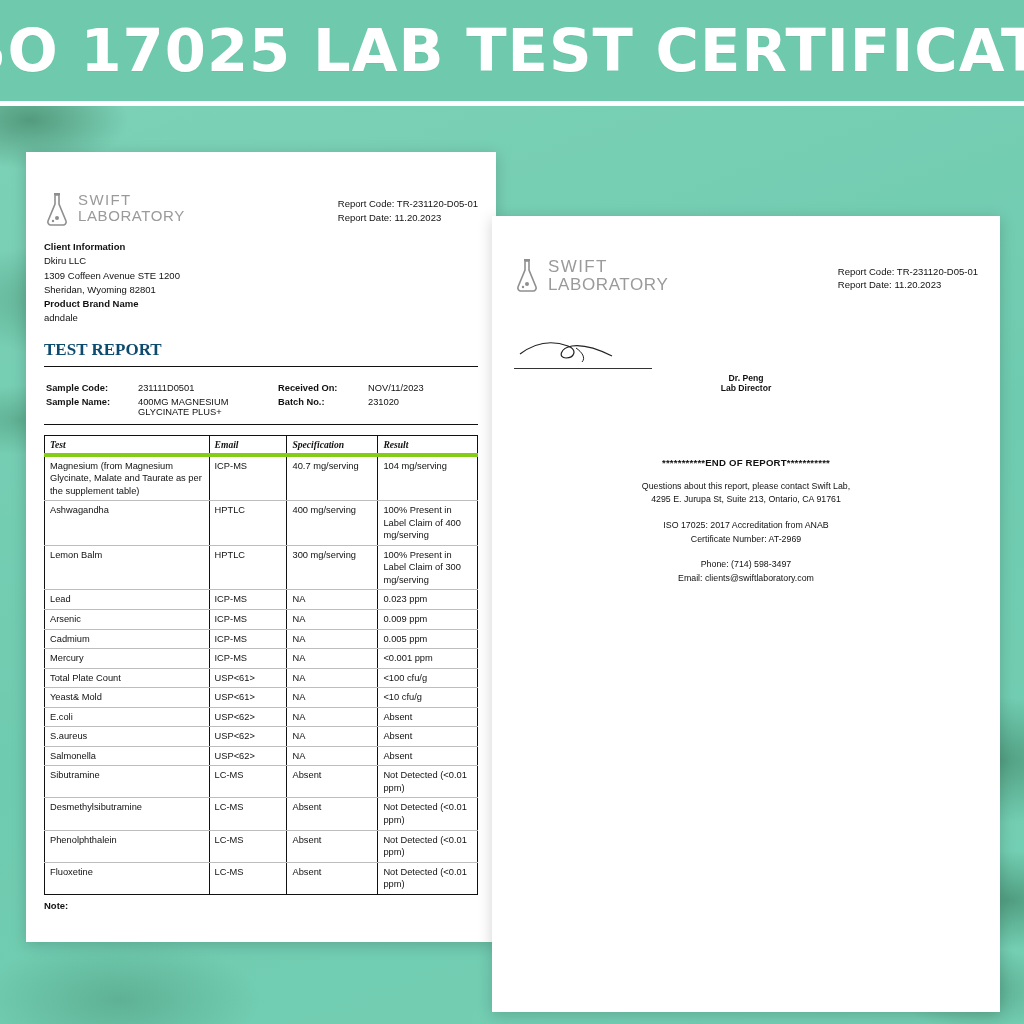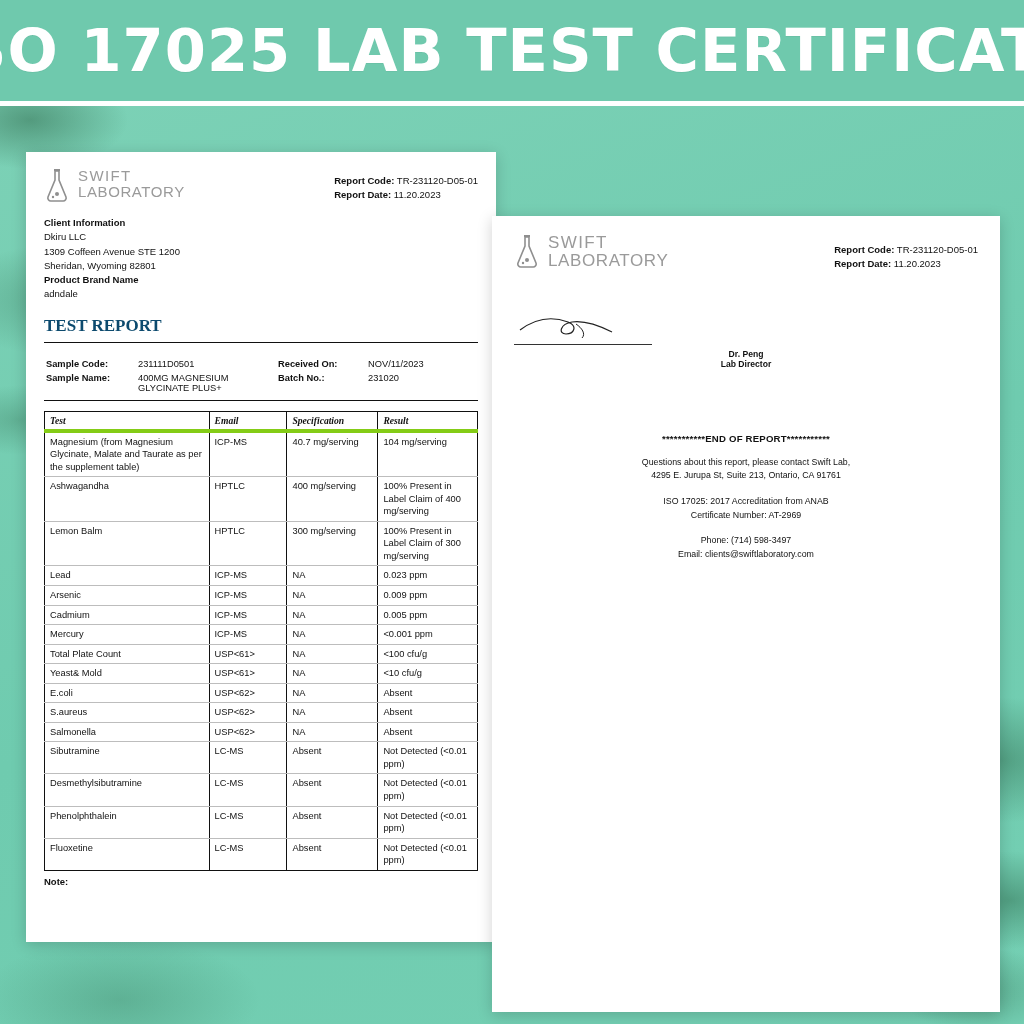--- a/index.html
+++ b/index.html
@@ -45,31 +45,31 @@
 
   
   .doc {
     position:absolute;
     background:#ffffff;
     box-shadow:0 3px 14px rgba(0,0,0,0.18);
   }
   #doc-back { left:26px; top:152px; width:470px; height:790px; padding:16px 18px 10px 18px; }
   #doc-front { left:492px; top:216px; width:508px; height:796px; padding:18px 22px; }
 
-  .doc-head { display:flex; justify-content:space-between; align-items:flex-end; }
+  .doc-head { display:flex; justify-content:space-between; align-items:center;margin-top:24px; }
   .brand { display:flex; align-items:flex-start; gap:8px; }
   .brand-mark { width:26px; height:34px; flex:0 0 26px; }
   .brand-text { line-height:1.08; color:#9a9a9a; }
   .brand-text .l1 { font-size:15px; letter-spacing:1.4px; }
   .brand-text .l2 { font-size:15px; letter-spacing:0.6px; }
   #doc-front .brand-text .l1 { font-size:17px; }
   #doc-front .brand-text .l2 { font-size:17px; }
 
   .report-meta { text-align:left; font-size:9.5px; line-height:1.45; color:#111; padding-top:4px; }
-  .report-meta b { font-weight:bold;padding-left:8px; }
+  .report-meta b { font-weight:normal;padding-left:8px; }
 
   .client-block { margin-top:14px; font-size:9.5px; line-height:1.5; color:#111; }
   .client-block .hd { font-weight:bold; }
 
   .test-report-title {
     text-align:left; font-family:"Liberation Serif", serif; font-weight:bold;
     font-size:17px; margin:14px 0 6px 0; color:#0c4a6e;
   }
 
   table.sample, table.results { width:100%; border-collapse:collapse; font-size:9.3px; color:#111;margin-top:9px; }

